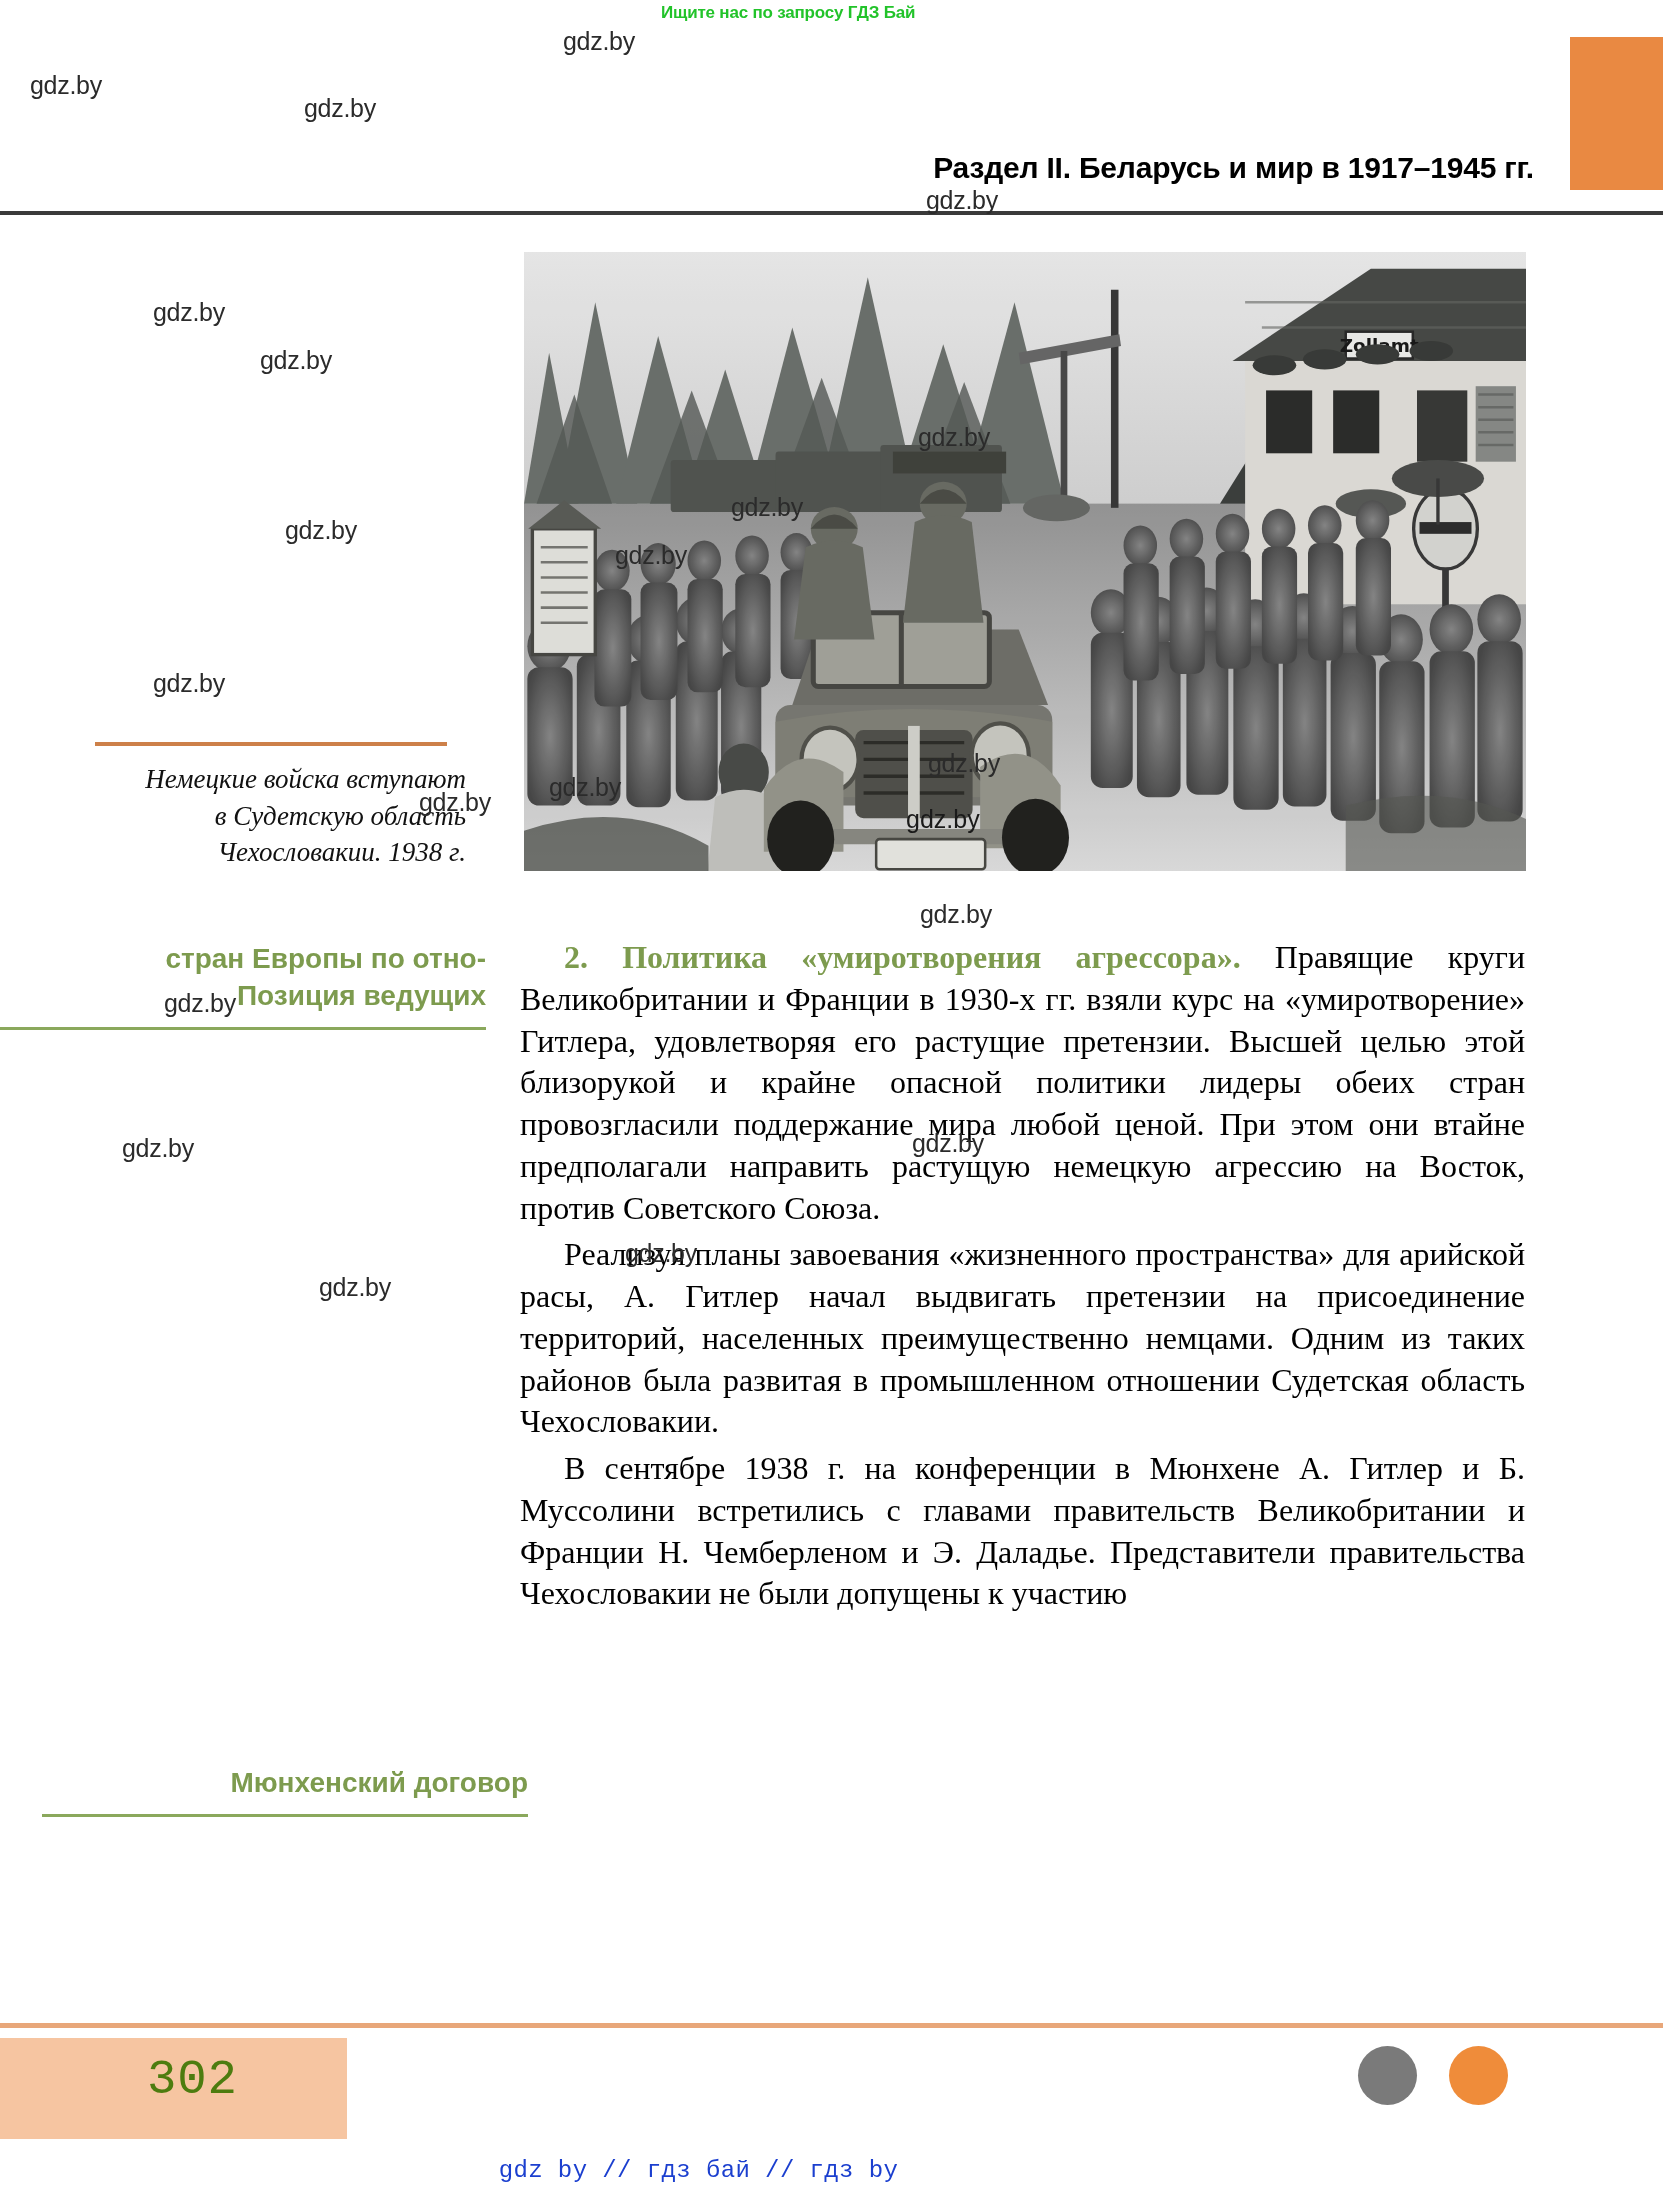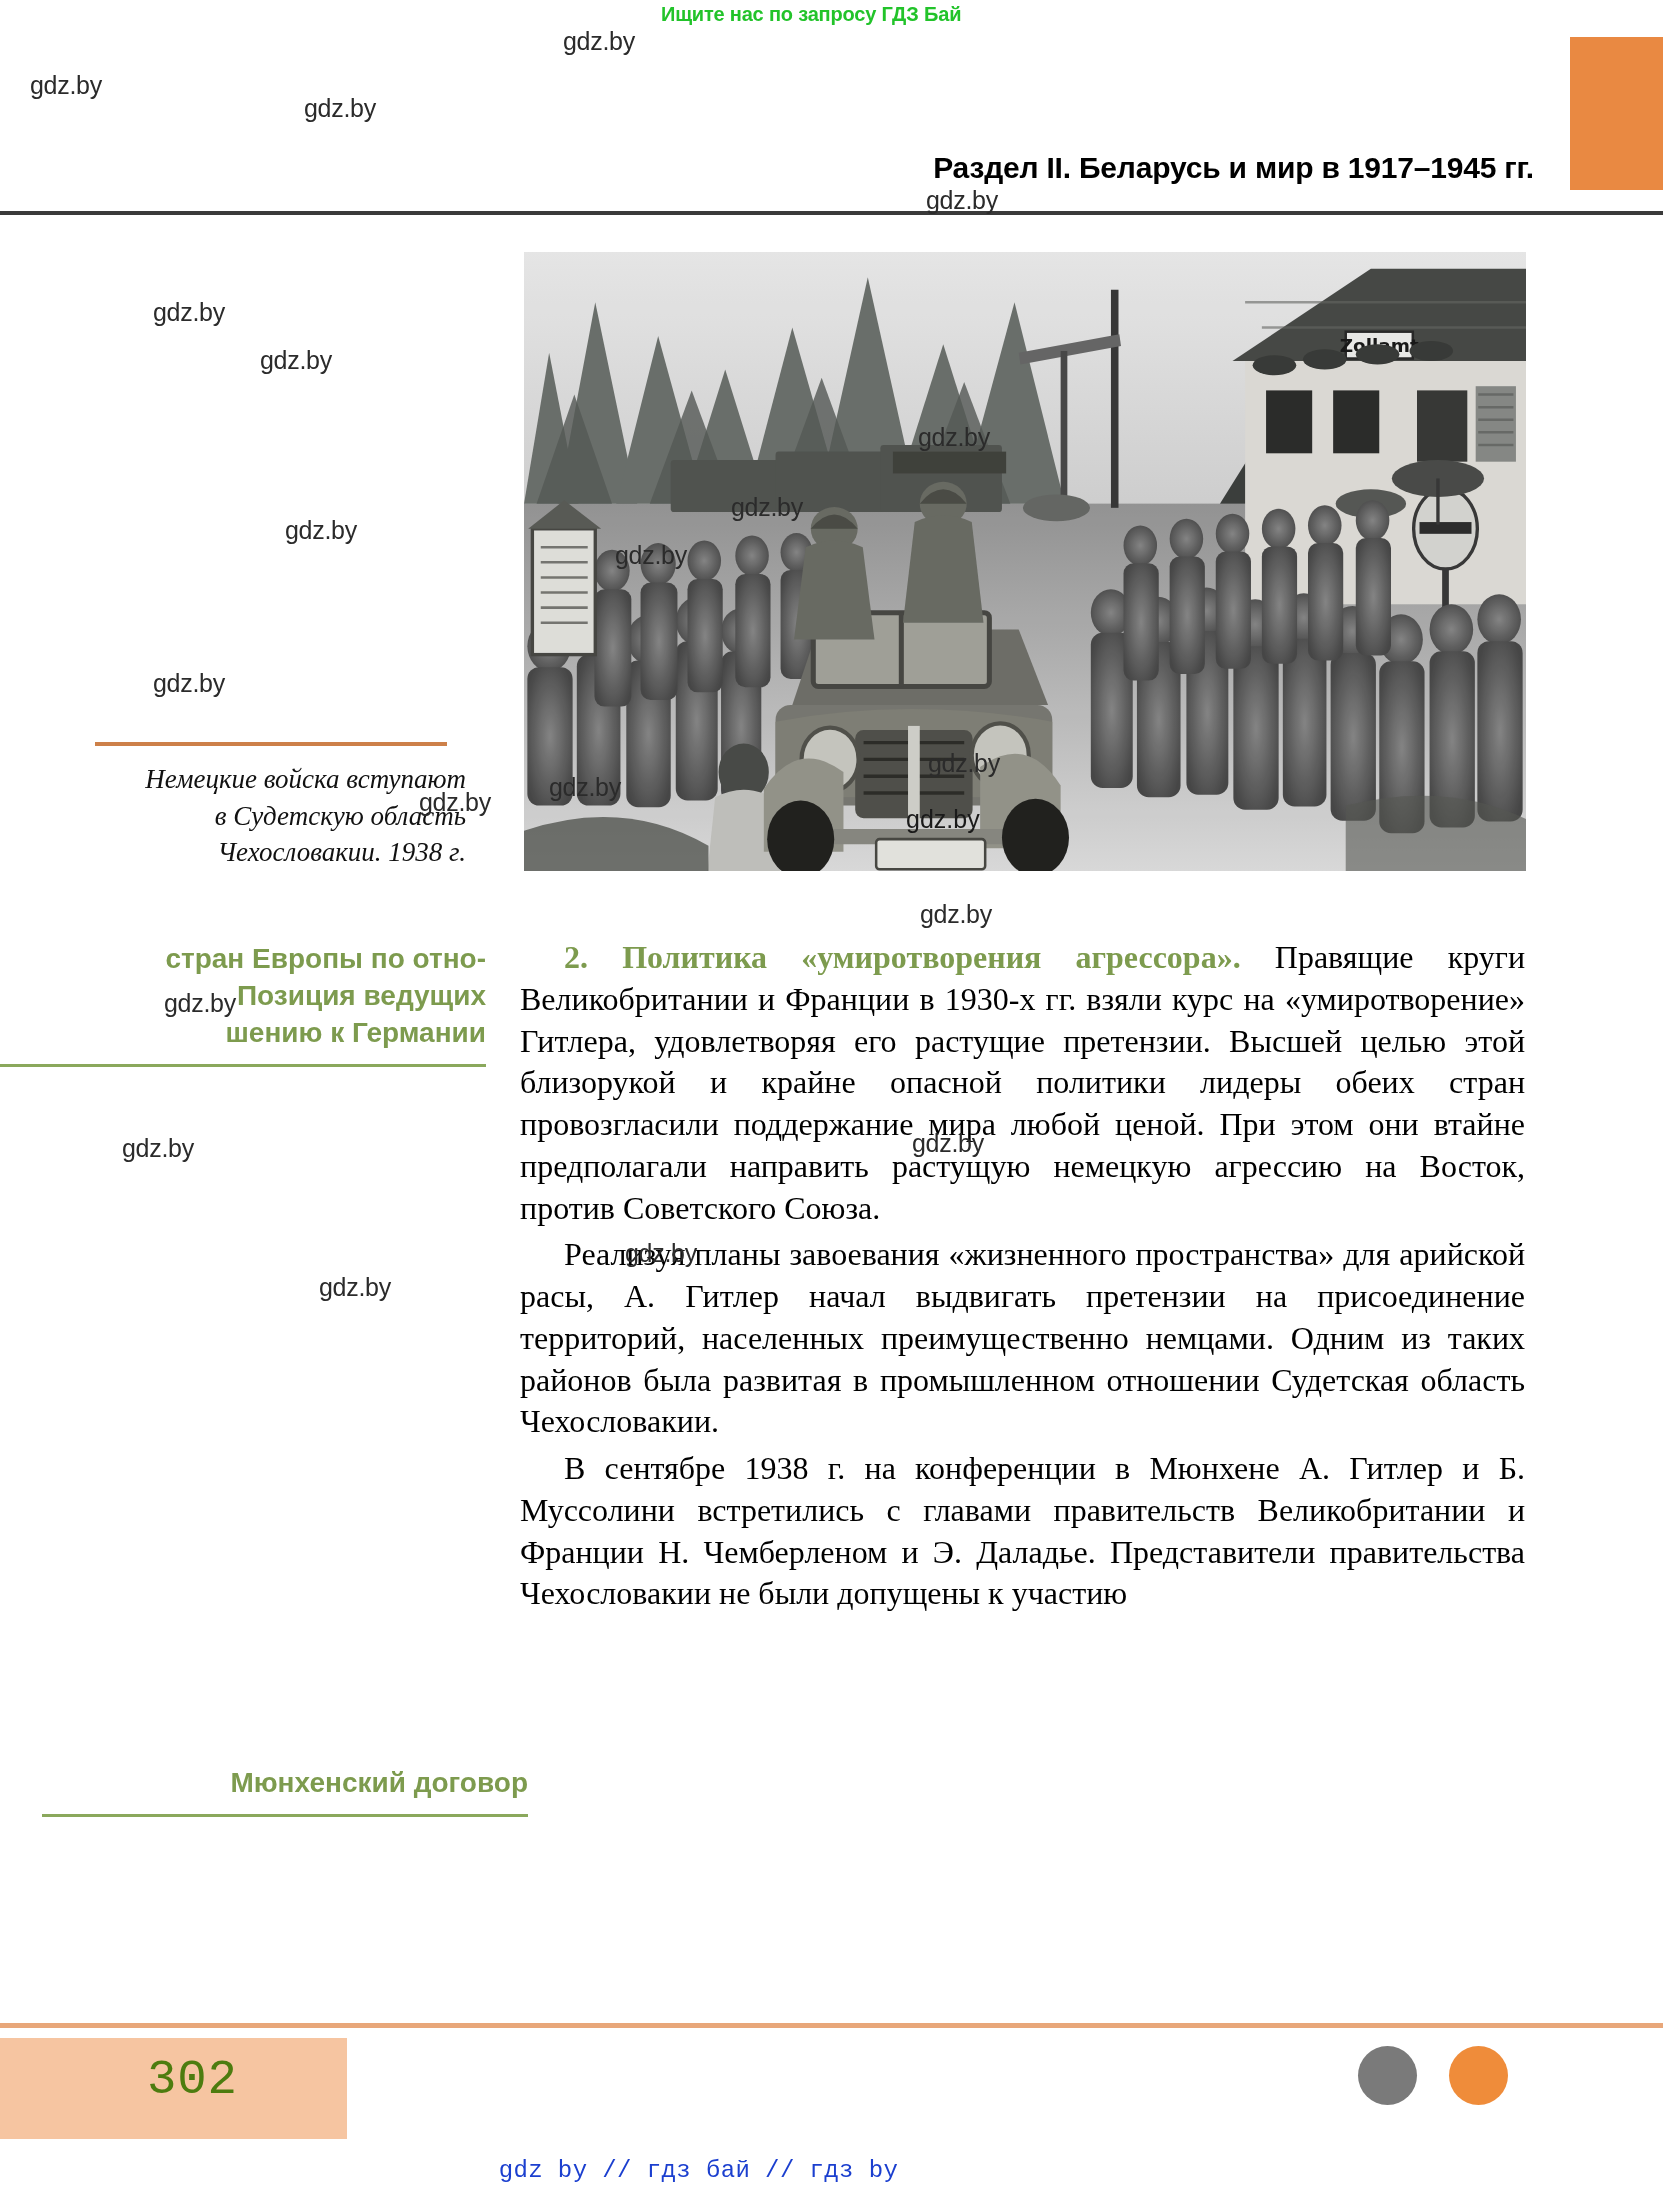--- a/index.html
+++ b/index.html
@@ -24,21 +24,21 @@
     color: #2b2b2b;
     font-size: 25px;
     white-space: nowrap;
     letter-spacing: -0.3px;
     pointer-events: none;
   }
   .wm-top-green {
     position: absolute;
     font-family: "Liberation Sans", sans-serif;
     color: #22c32a;
-    font-size: 20px;
+    font-size: 17px;
     font-weight: bold;
     white-space: nowrap;
     letter-spacing: -0.2px;
   }
 
   
   .page-header {
     position: absolute;
     left: 0;
     top: 0;
@@ -435,21 +435,20 @@
 <div class="caption-block">
   <div class="caption-rule"></div>
   <div class="caption-text">Немецкие войска вступают</div>
   <div class="caption-text">в Судетскую область</div>
   <div class="caption-text">Чехословакии. 1938 г.</div>
 </div>
 
 <div class="side-note" id="side-note-1">
   <div>стран Европы по отно-</div>
   <div>Позиция ведущих</div>
-  <div>шению к Германии</div>
   <div class="rule"></div>
 </div>
 
 <div class="side-note" id="side-note-2">
   <div>Мюнхенский договор</div>
   <div class="rule"></div>
 </div>
 
 <div class="content-col">
   <p><span class="run-head">2. Политика «умиротворения агрессора».</span><span> Правя­щие круги Великобритании и Франции в 1930-х гг. взяли курс на «умиротворение» Гитлера, удовлетво­ряя его растущие претензии. Высшей целью этой бли­зорукой и крайне опасной политики лидеры обеих стран провозгласили поддержание мира любой ценой. При этом они втайне предполагали направить расту­щую немецкую агрессию на Восток, против Советского Союза.</span></p>

